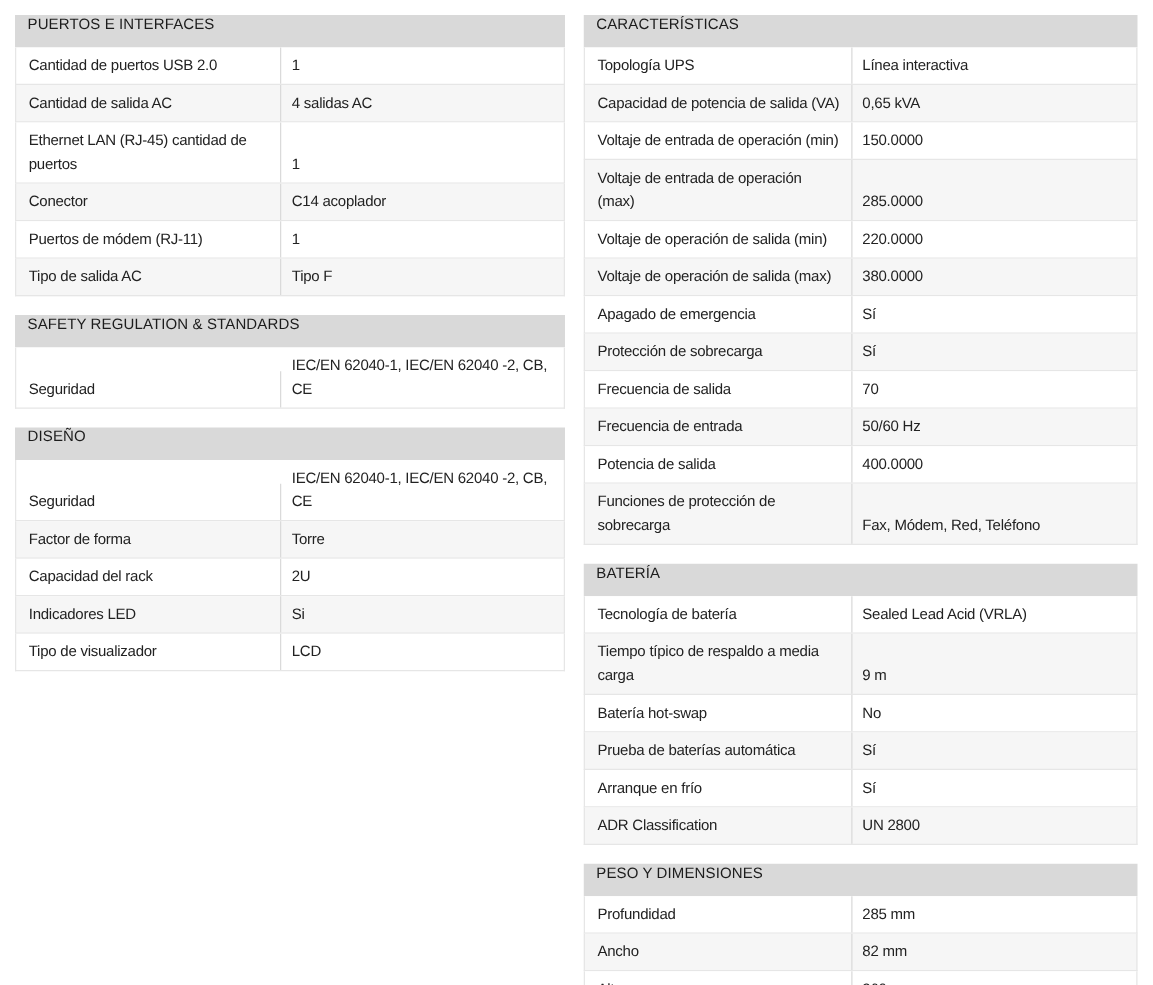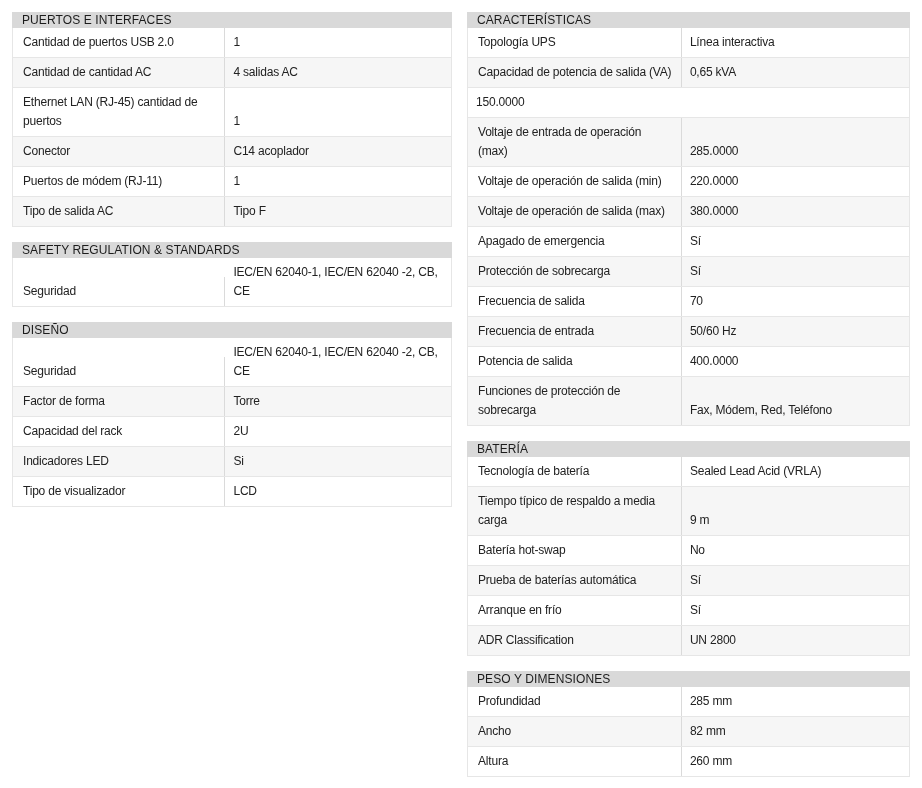--- a/index.html
+++ b/index.html
@@ -17,23 +17,23 @@
     display: flex;
     gap: 15px;
     padding: 12px 12px 8px 12px;
   }
   .col { display: flex; flex-direction: column; }
   .col-left  { flex: 0 0 440px; width: 440px; }
   .col-right { flex: 1; }
   .spec-table { margin-bottom: 15px; }
   .spec-header {
     background: var(--header-bg, #d9d9d9);
-    height: 16px;
+    height: 26px;
     display: flex;
-    align-items: center;
+    align-items: flex-start;
     padding: 0 10px;
     font-size: 12px;
     letter-spacing: 0.1px;
     color: #1c1c1c;
   }
   .spec-row {
     display: flex;
     align-items: flex-end;
     border-left: 1px solid var(--border, #e6e6e6);
     border-right: 1px solid var(--border, #e6e6e6);
@@ -67,21 +67,21 @@
     <header class="spec-header">
       <span>PUERTOS E INTERFACES</span>
     </header>
     <div class="rows">
   <div class="spec-row">
     <div class="cell label">Cantidad de puertos USB 2.0</div>
     <div class="cell value">1</div>
   </div>
 
   <div class="spec-row">
-    <div class="cell label">Cantidad de cantidad AC</div>
+    <div class="cell label">Cantidad de salida AC</div>
     <div class="cell value">4 salidas AC</div>
   </div>
 
   <div class="spec-row">
     <div class="cell label">Ethernet LAN (RJ-45) cantidad de puertos</div>
     <div class="cell value">1</div>
   </div>
 
   <div class="spec-row">
     <div class="cell label">Conector</div>
@@ -155,20 +155,21 @@
     <div class="cell label">Topología UPS</div>
     <div class="cell value">Línea interactiva</div>
   </div>
 
   <div class="spec-row">
     <div class="cell label">Capacidad de potencia de salida (VA)</div>
     <div class="cell value">0,65 kVA</div>
   </div>
 
   <div class="spec-row">
+    <div class="cell label">Voltaje de entrada de operación (min)</div>
     <div class="cell value">150.0000</div>
   </div>
 
   <div class="spec-row">
     <div class="cell label">Voltaje de entrada de operación (max)</div>
     <div class="cell value">285.0000</div>
   </div>
 
   <div class="spec-row">
     <div class="cell label">Voltaje de operación de salida (min)</div>

